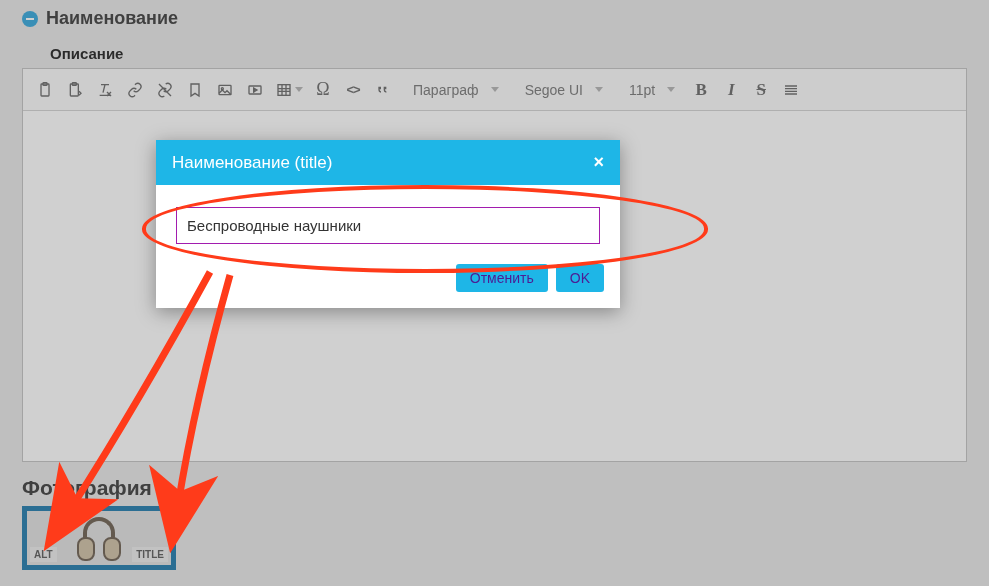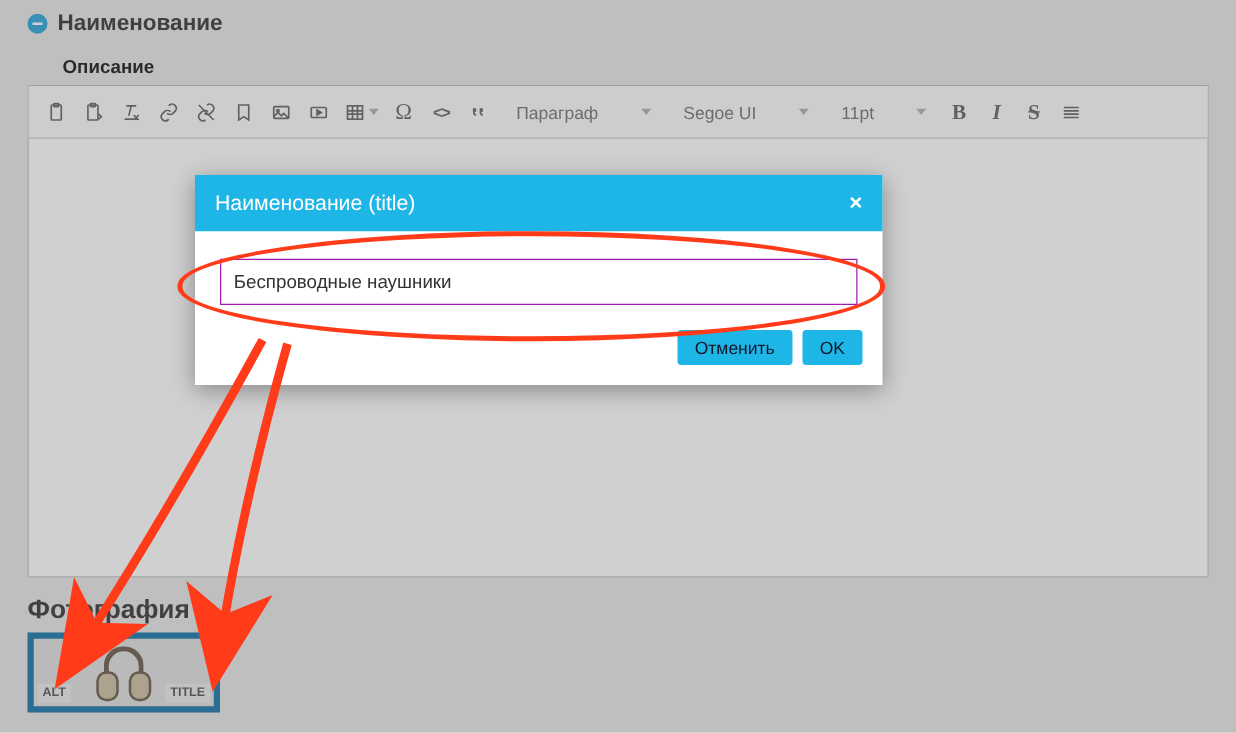--- a/index.html
+++ b/index.html
@@ -55,21 +55,21 @@
     color: #555;
     height: 42px;
   }
   .tb-btn {
     width: 28px; height: 28px;
     display: flex; align-items: center; justify-content: center;
     color: #555; border-radius: 2px;
   }
   .tb-btn svg { width: 16px; height: 16px; }
   .tb-dropdown {
-    display: flex; align-items: center; gap: 34px;
+    display: flex; align-items: center; gap: 12px;
     padding: 0 10px 0 14px; height: 28px;
     color: #666; font-size: 14px;
   }
   .tb-caret {
     width: 0; height: 0; border-left: 4px solid transparent; border-right: 4px solid transparent; border-top: 5px solid #aaa;
   }
   .editor-body {
     height: 350px;
   }
   .photos-label {
@@ -107,21 +107,21 @@
     position: relative; z-index: 1;
     font-size: 10px; font-weight: bold; color: #444;
     background: rgba(255,255,255,0.4);
     padding: 2px 4px;
     margin: 3px;
   }
   
   .modal {
     position: absolute; z-index: 5;
     left: 156px; top: 140px;
-    width: 550px;
+    width: 464px;
     background: #fff;
     box-shadow: 0 4px 18px rgba(0,0,0,0.35);
   }
   .modal-head {
     background: #1eb6e7;
     color: #fff;
     padding: 12px 16px;
     display: flex; justify-content: space-between; align-items: center;
     font-size: 17px;
   }
@@ -133,21 +133,21 @@
     padding: 9px 10px;
     font-size: 15px;
     color: #333;
     outline: none;
   }
   .modal-foot {
     display: flex; justify-content: flex-end; gap: 8px;
     padding: 12px 16px 16px 16px;
   }
   .btn {
-    background: #1eb6e7; color: #0f172a; border: none;
+    background: #1eb6e7; color: #4c1d95; border: none;
     padding: 6px 14px; font-size: 14px; border-radius: 3px;
     cursor: pointer;
     text-align: right;
   }
   
   .annot { position: absolute; z-index: 10; pointer-events: none; }
   .ellipse {
     left: 142px; top: 185px; width: 566px; height: 88px;
     border: 4px solid #ff3b1a; border-radius: 300px / 46px;
   }

